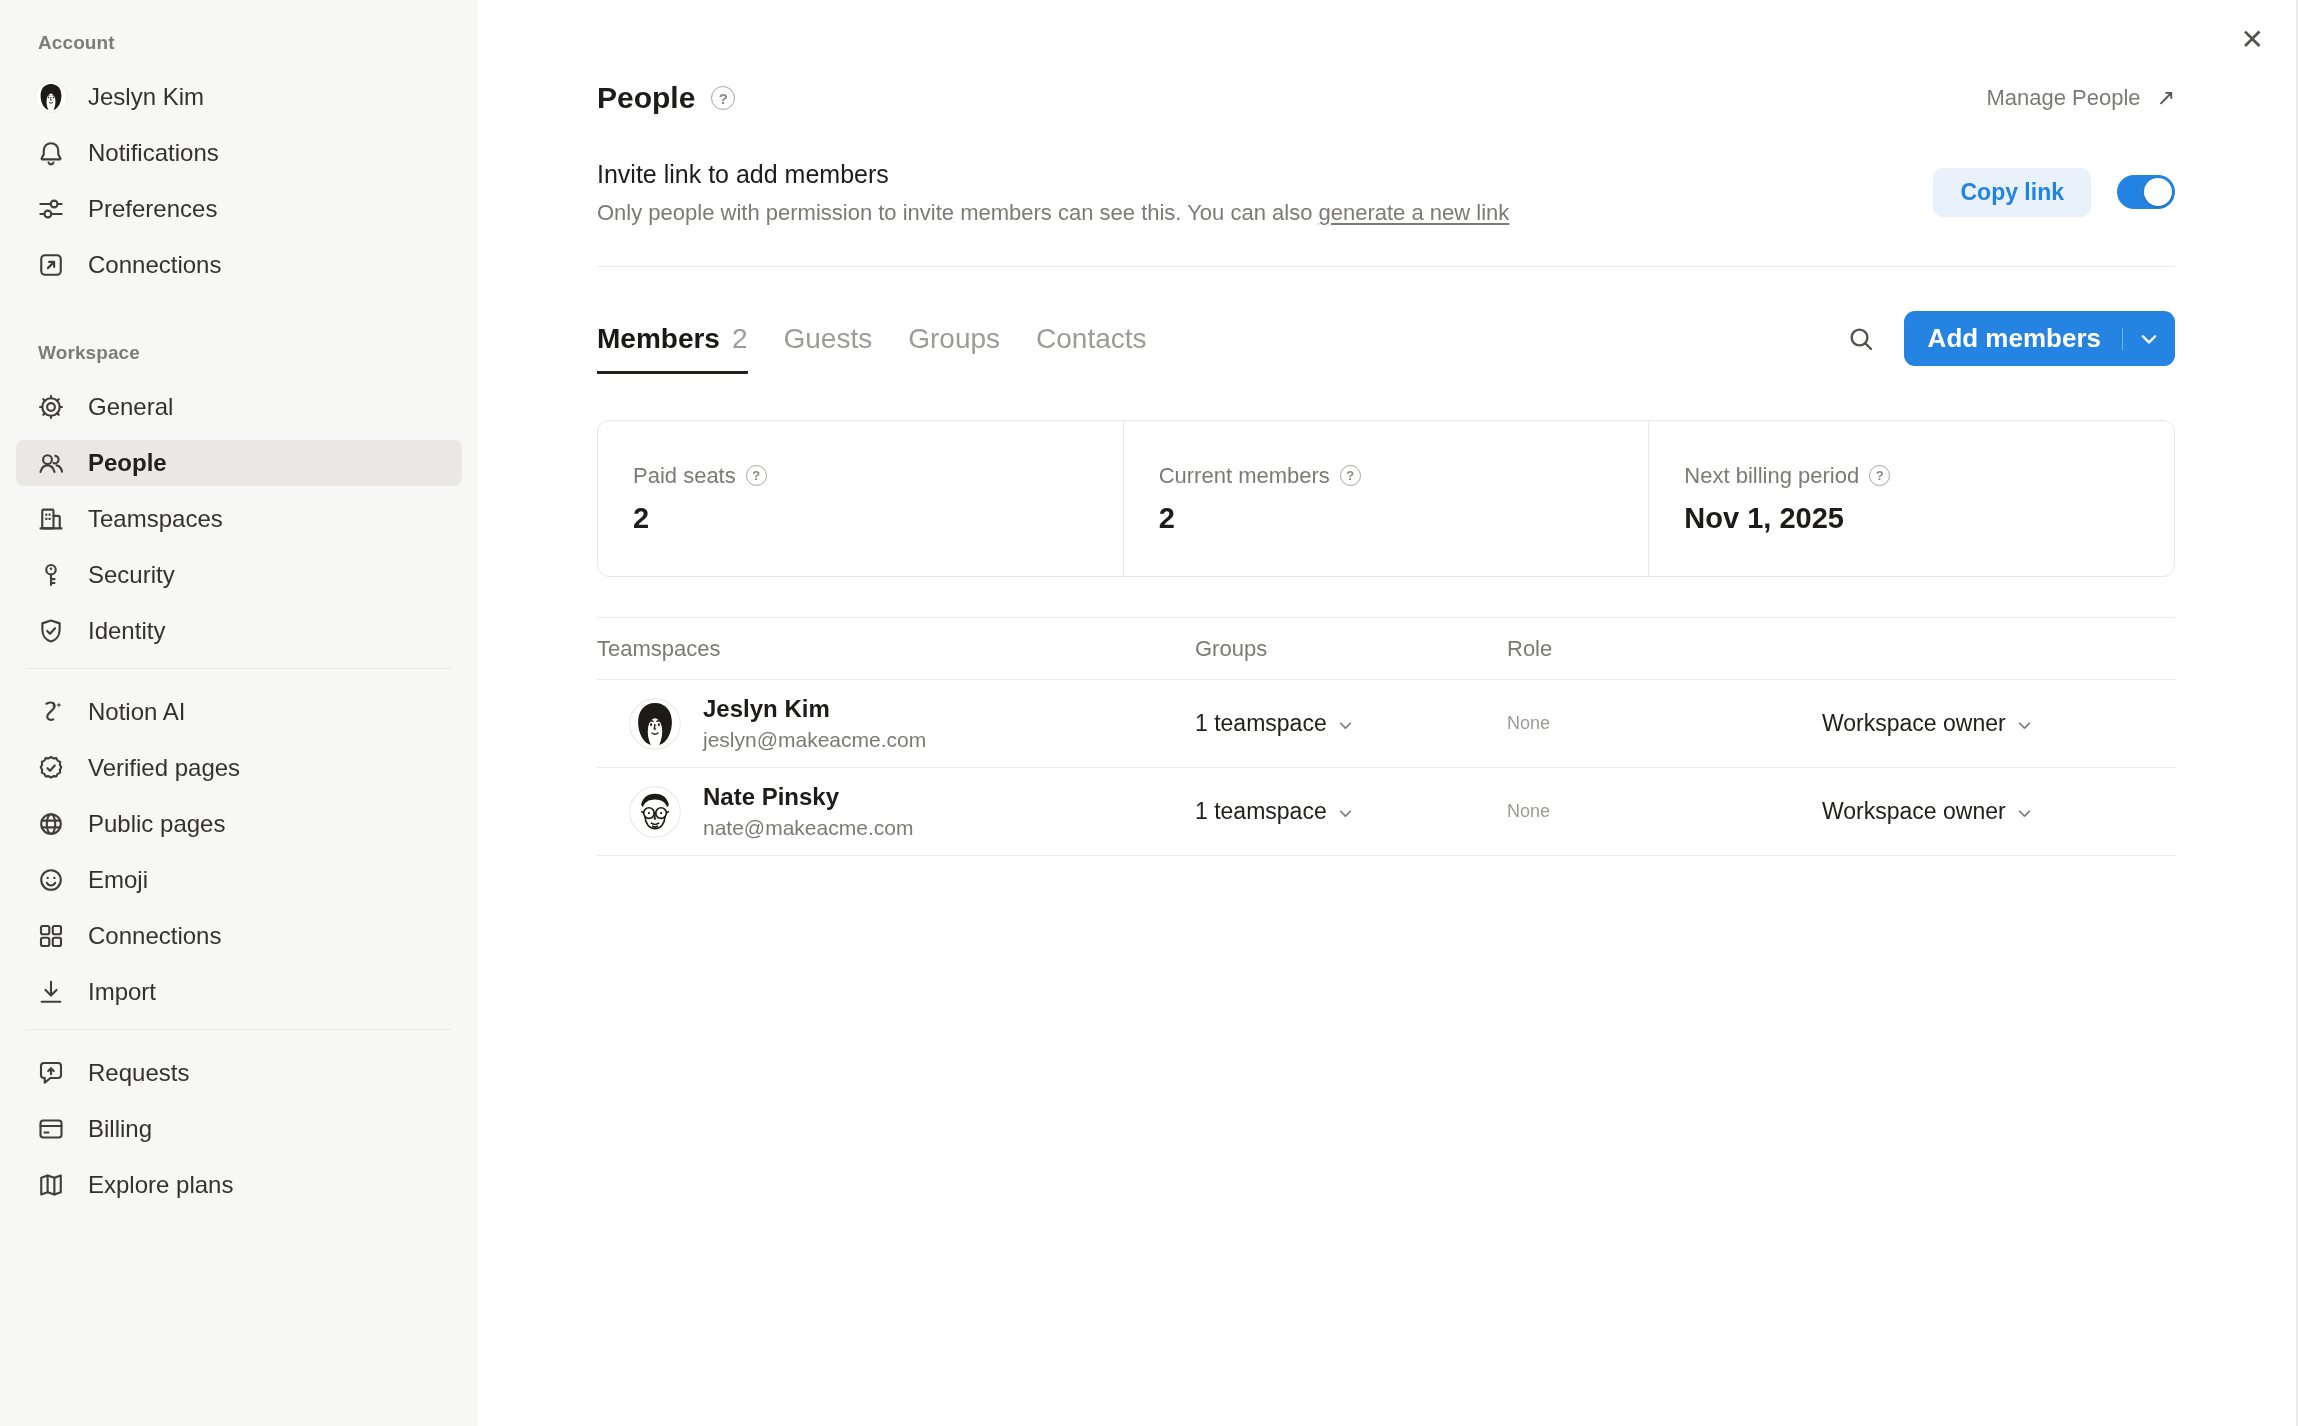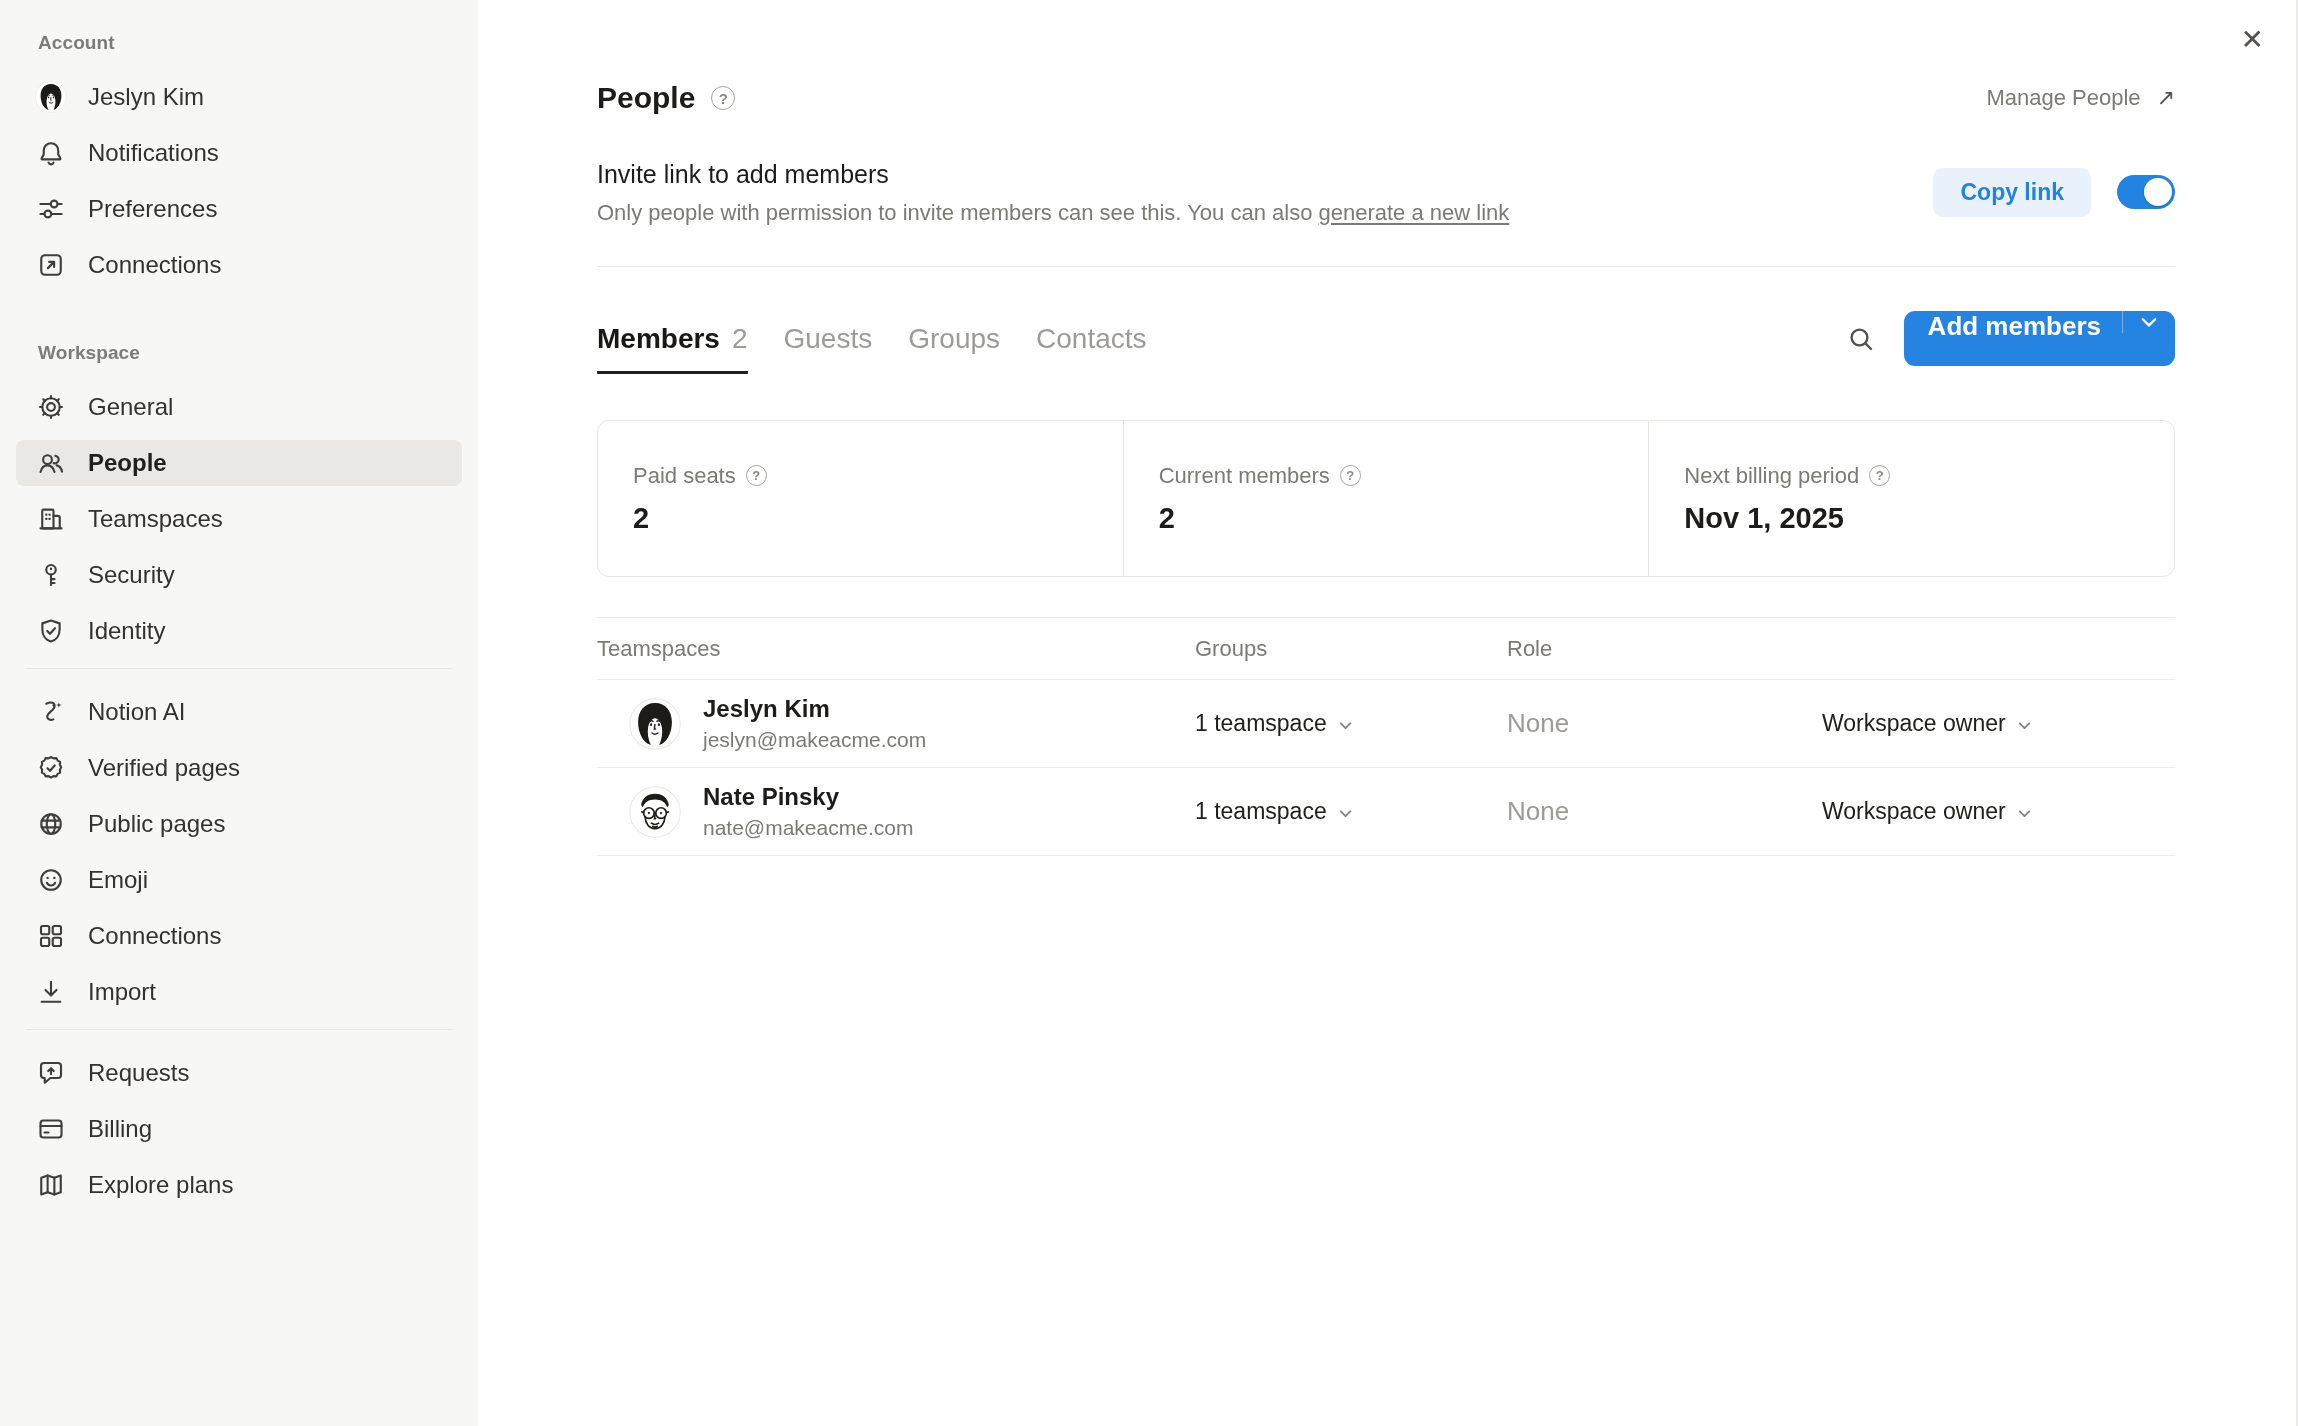--- a/index.html
+++ b/index.html
@@ -74,21 +74,21 @@
   .tab {
     font-size:28px; font-weight:500; color:#9c9b98; cursor:pointer;
     padding-bottom:16px; border-bottom:3.5px solid transparent; display:flex; gap:12px;
   }
   .tab.active { color:#191816; font-weight:700; border-bottom-color:#21201d; border-radius:1px; }
   .tab.active .tab-count { color:#9c9b98; font-weight:400; }
   .tabs-actions { position:absolute; right:0; top:-12px; display:flex; align-items:center; gap:28px; }
   .search-btn { cursor:pointer; display:flex; }
   .add-members-btn {
     height:55px; border-radius:11px; background:#2583e2; color:#fff;
-    display:flex; align-items:flex-start; cursor:pointer; overflow:hidden;
+    display:flex; align-items:center; cursor:pointer; overflow:hidden;
   }
   .add-members-main { display:flex; align-items:center; padding:0 21px 0 24px; font-size:26px; font-weight:700; }
   .add-members-split { display:flex; align-items:center; padding:0 15px; border-left:1.5px solid rgba(255,255,255,.38); }
 
   .stats-card {
     margin-top:46px; height:157px; border:1px solid #e8e7e4; border-radius:12px;
     display:flex; overflow:hidden;
   }
   .stat-col { flex:1; display:flex; flex-direction:column; justify-content:center; padding-left:35px; }
   .stat-col + .stat-col { border-left:1px solid #e8e7e4; }
@@ -102,21 +102,21 @@
   .thead { height:63px; border-top:1px solid #ececea; border-bottom:1px solid #ececea; }
   .th { font-size:22px; color:#7b7a76; }
   .th.user { padding-left:32px; display:flex; align-items:center; gap:11px; cursor:pointer; }
   .sort-arrow { font-size:21px; color:#8a8985; }
   .trow { height:88px; border-bottom:1px solid #ececea; }
   .user-cell { display:flex; align-items:center; gap:22px; padding-left:32px; }
   .avatar { width:52px; height:52px; border-radius:50%; overflow:hidden; flex:none; }
   .user-name { font-size:24px; font-weight:700; color:#1d1c1a; line-height:28px; }
   .user-email { font-size:21px; color:#7b7a76; line-height:25px; margin-top:4px; }
   .cell-drop { display:flex; align-items:center; gap:10px; font-size:23px; color:#22211e; cursor:pointer; }
-  .cell-none { font-size:26px; color:#9c9b98; }
+  .cell-none { font-size:18px; color:#9c9b98; }
   .chev { margin-top:3px; }
 </style>
 </head>
 <body>
 
 <svg width="0" height="0" style="position:absolute">
   <defs>
     <g id="i-preferences" fill="none" stroke="#3f3e3a" stroke-width="1.7" stroke-linecap="round">
       <path d="M3.5 8h17M3.5 16h17"></path>
       <circle cx="14.5" cy="8" r="2.7" fill="#f7f7f5"></circle>

